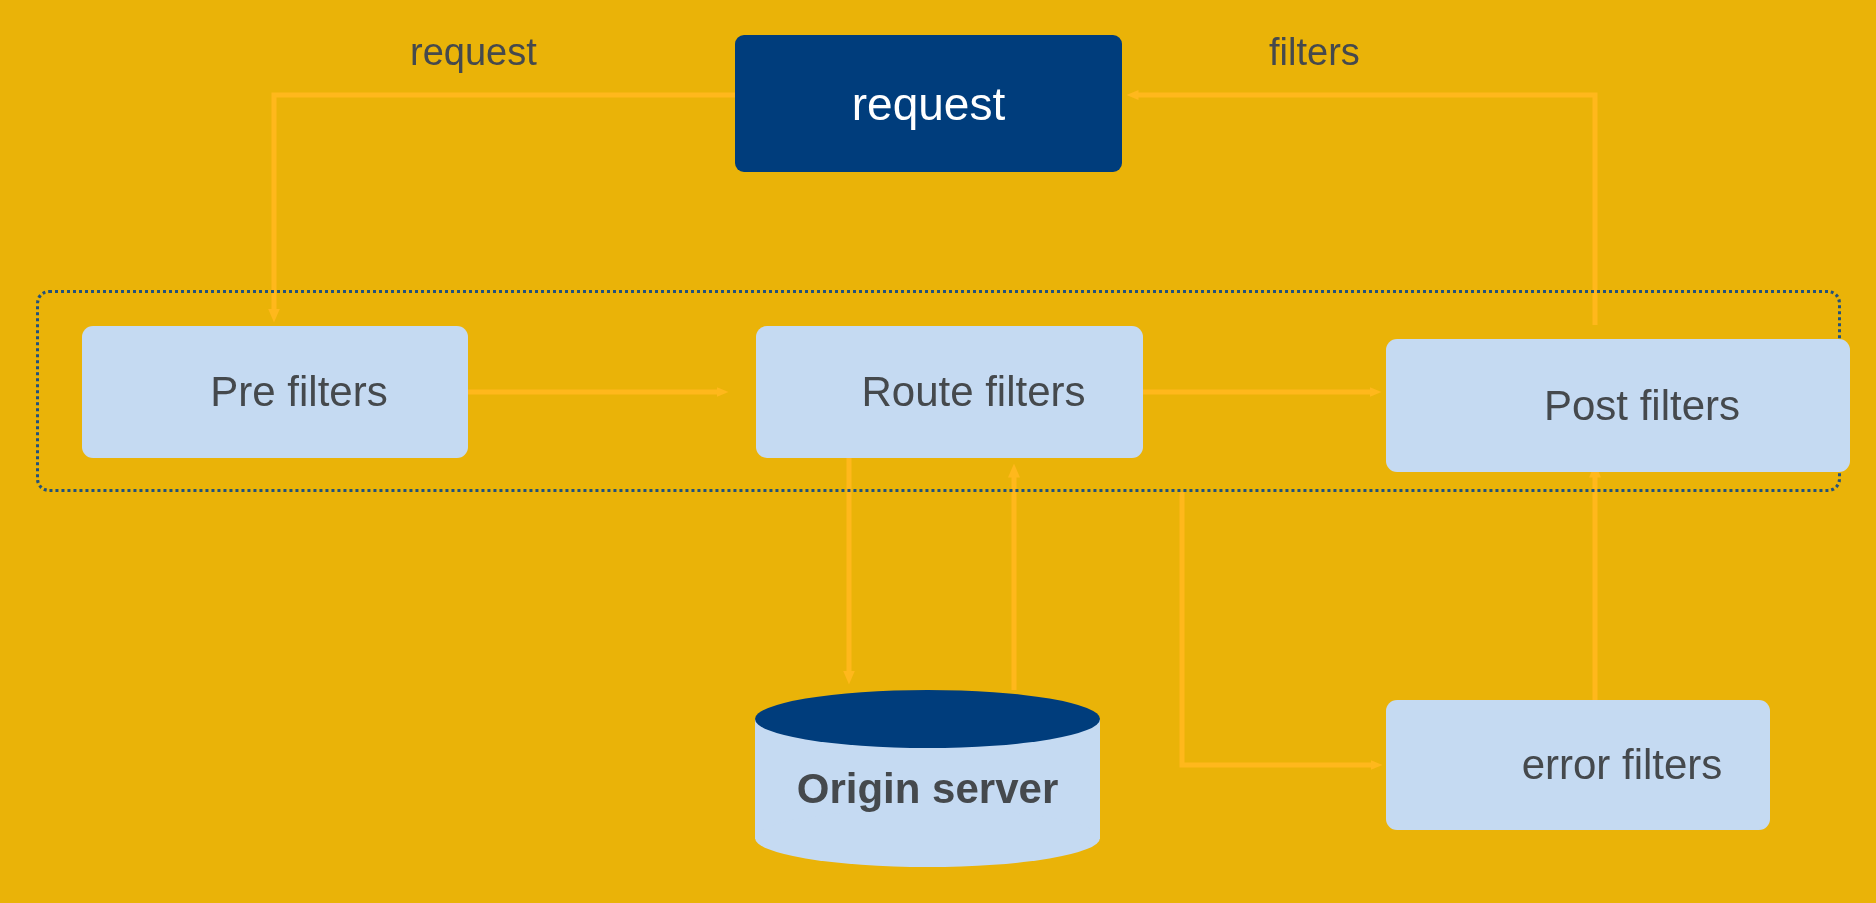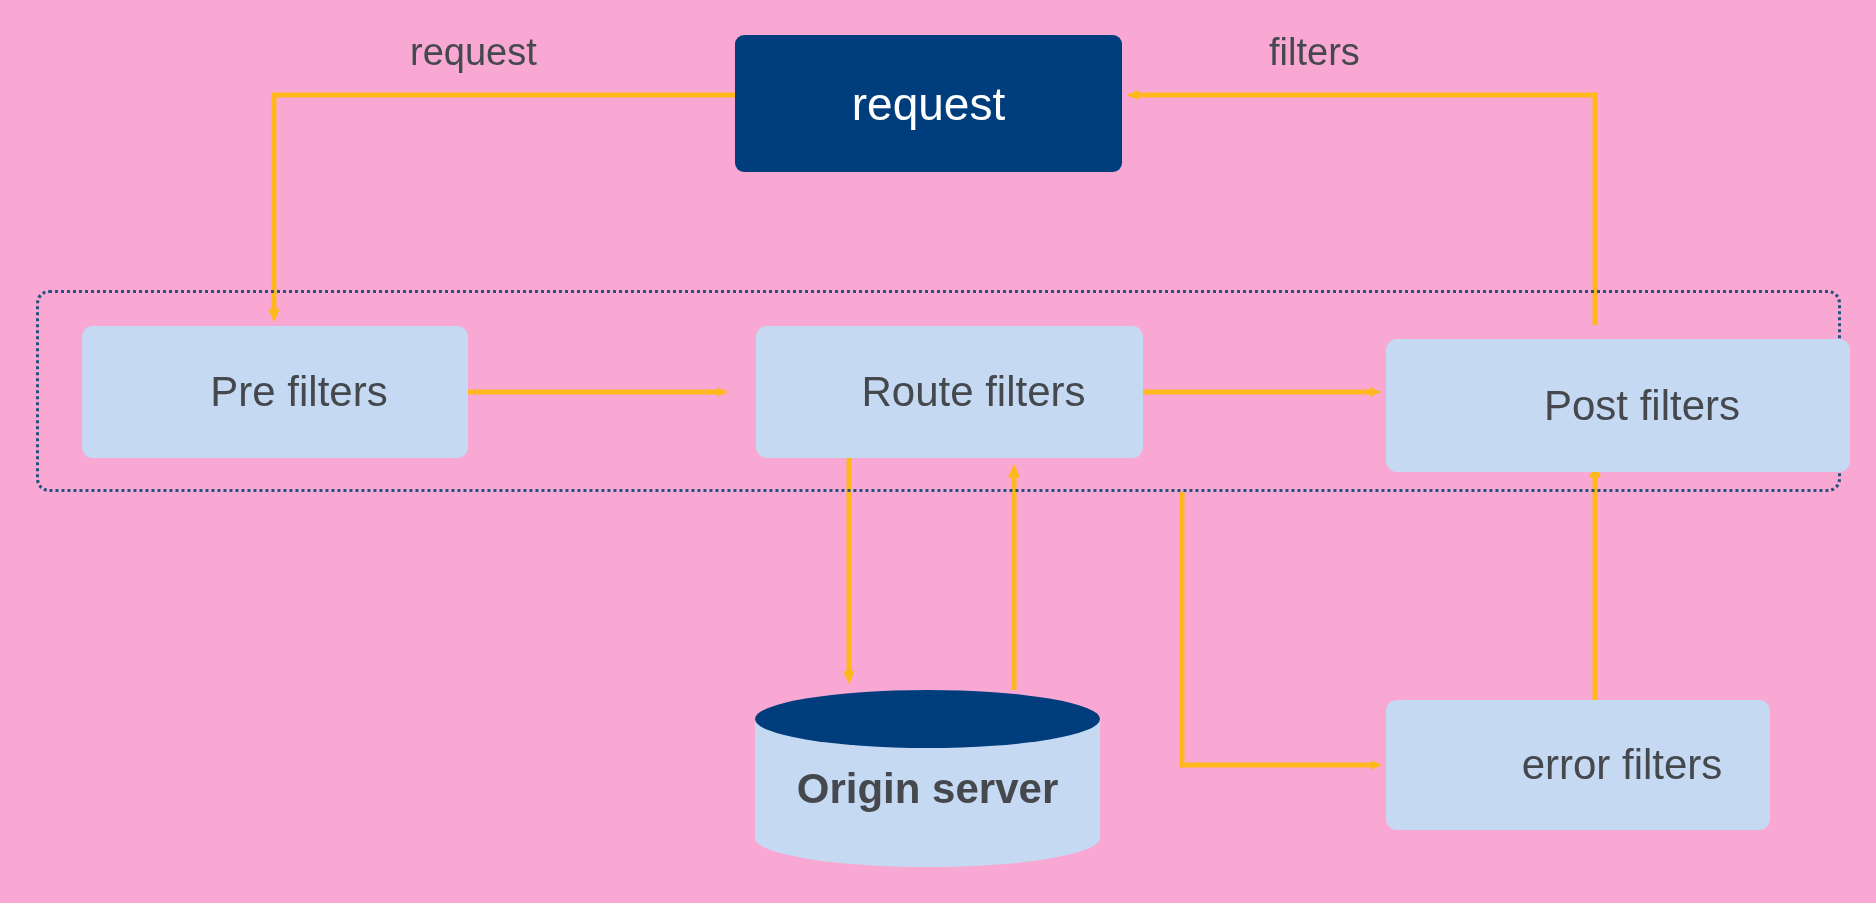--- a/index.html
+++ b/index.html
@@ -7,21 +7,21 @@
     padding: 0;
     background: #ffffff;
   }
   body {
     font-family: "Liberation Sans", sans-serif;
   }
   #canvas {
     position: relative;
     width: 1876px;
     height: 903px;
-    background: #f9a8d4;
+    background: #eab308;
     overflow: hidden;
   }
   #edges {
     position: absolute;
     left: 0;
     top: 0;
     width: 1876px;
     height: 903px;
     pointer-events: none;
   }

